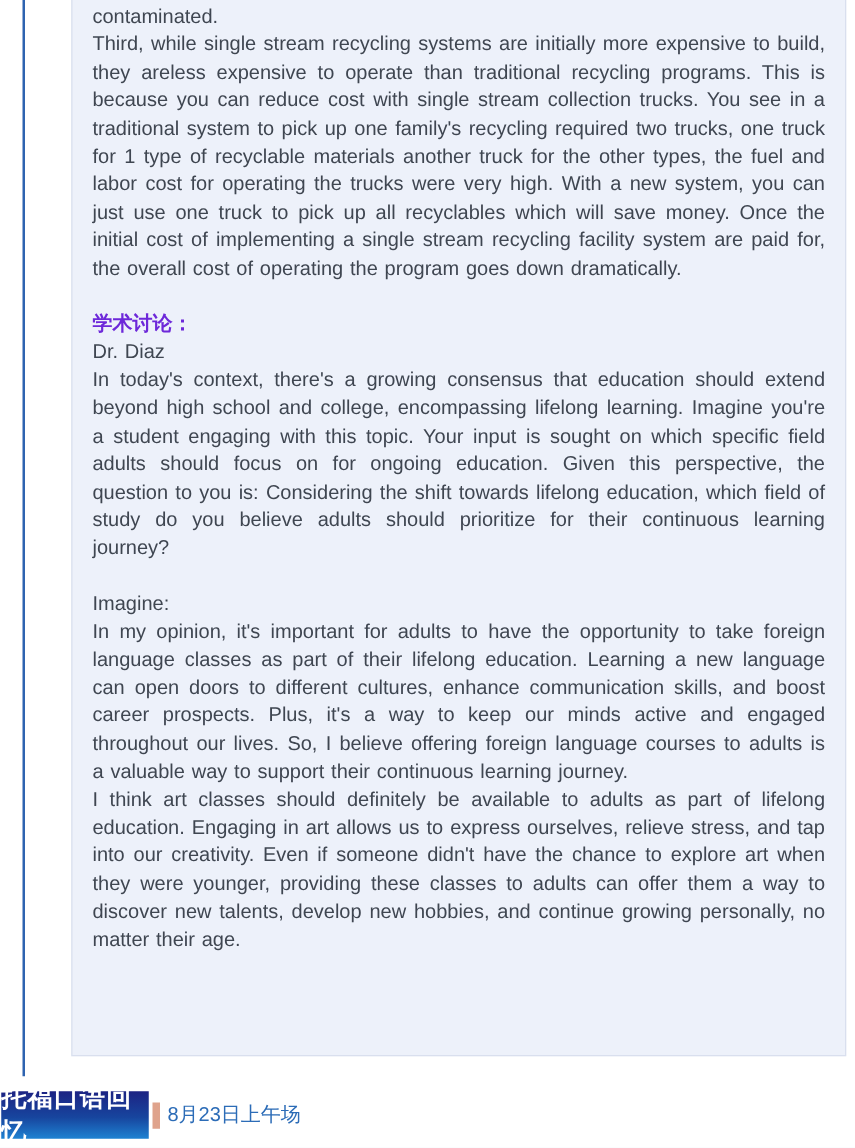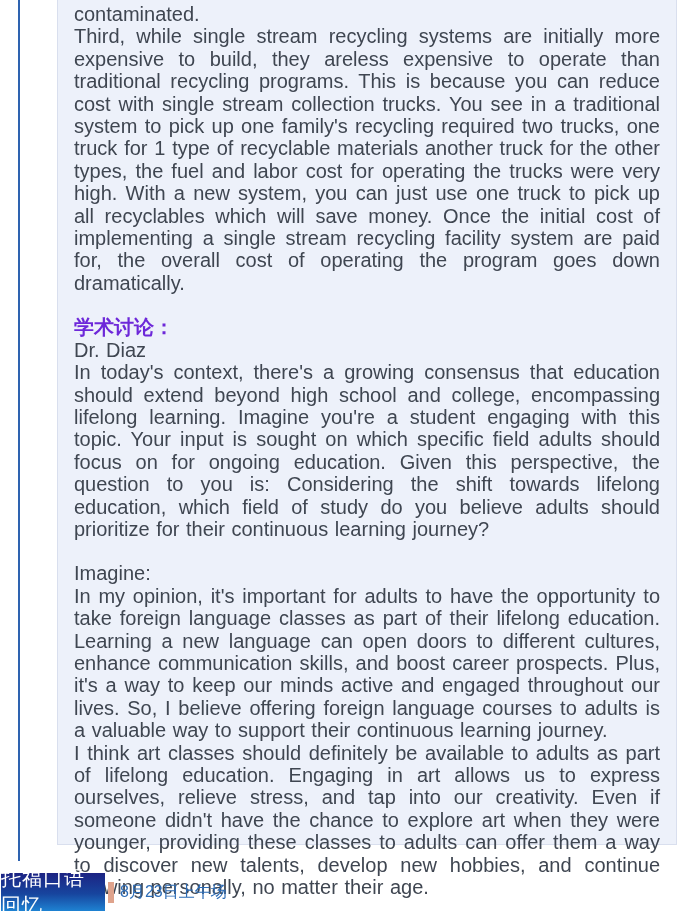--- a/index.html
+++ b/index.html
@@ -32,21 +32,21 @@
     top: -7px;
     width: 620px;
     height: 852px;
     box-sizing: border-box;
     background: #edf1fa;
     border: 1px solid #d9dfee;
     padding: 9px 16px 0 16px;
   }
   .content-card p {
     margin: 0;
-    font-size: 20px;
+    font-size: 16px;
     line-height: 22.4px;
     color: #3f4651;
     text-align: justify;
     word-spacing: 1px;
   }
   .content-card p.heading {
     font-weight: bold;
     color: #6d28d9;
   }
   .section-gap {
@@ -55,29 +55,29 @@
   
   .footer-row {
     position: absolute;
     left: 1px;
     top: 873px;
     height: 38px;
     display: flex;
     align-items: center;
   }
   .footer-badge {
-    width: 104px;
+    width: 118px;
     height: 38px;
     display: flex;
     align-items: center;
     justify-content: center;
     background: linear-gradient(180deg, #1c2383 0%, #17459e 55%, #1e82d2 100%);
     color: #ffffff;
     font-size: 20px;
-    font-weight: normal;
+    font-weight: bold;
     letter-spacing: 1px;
   }
   .session-bar {
     width: 6px;
     height: 21px;
     background: #dfa38c;
     margin-left: 3px;
     margin-right: 6px;
   }
   .session-title {

